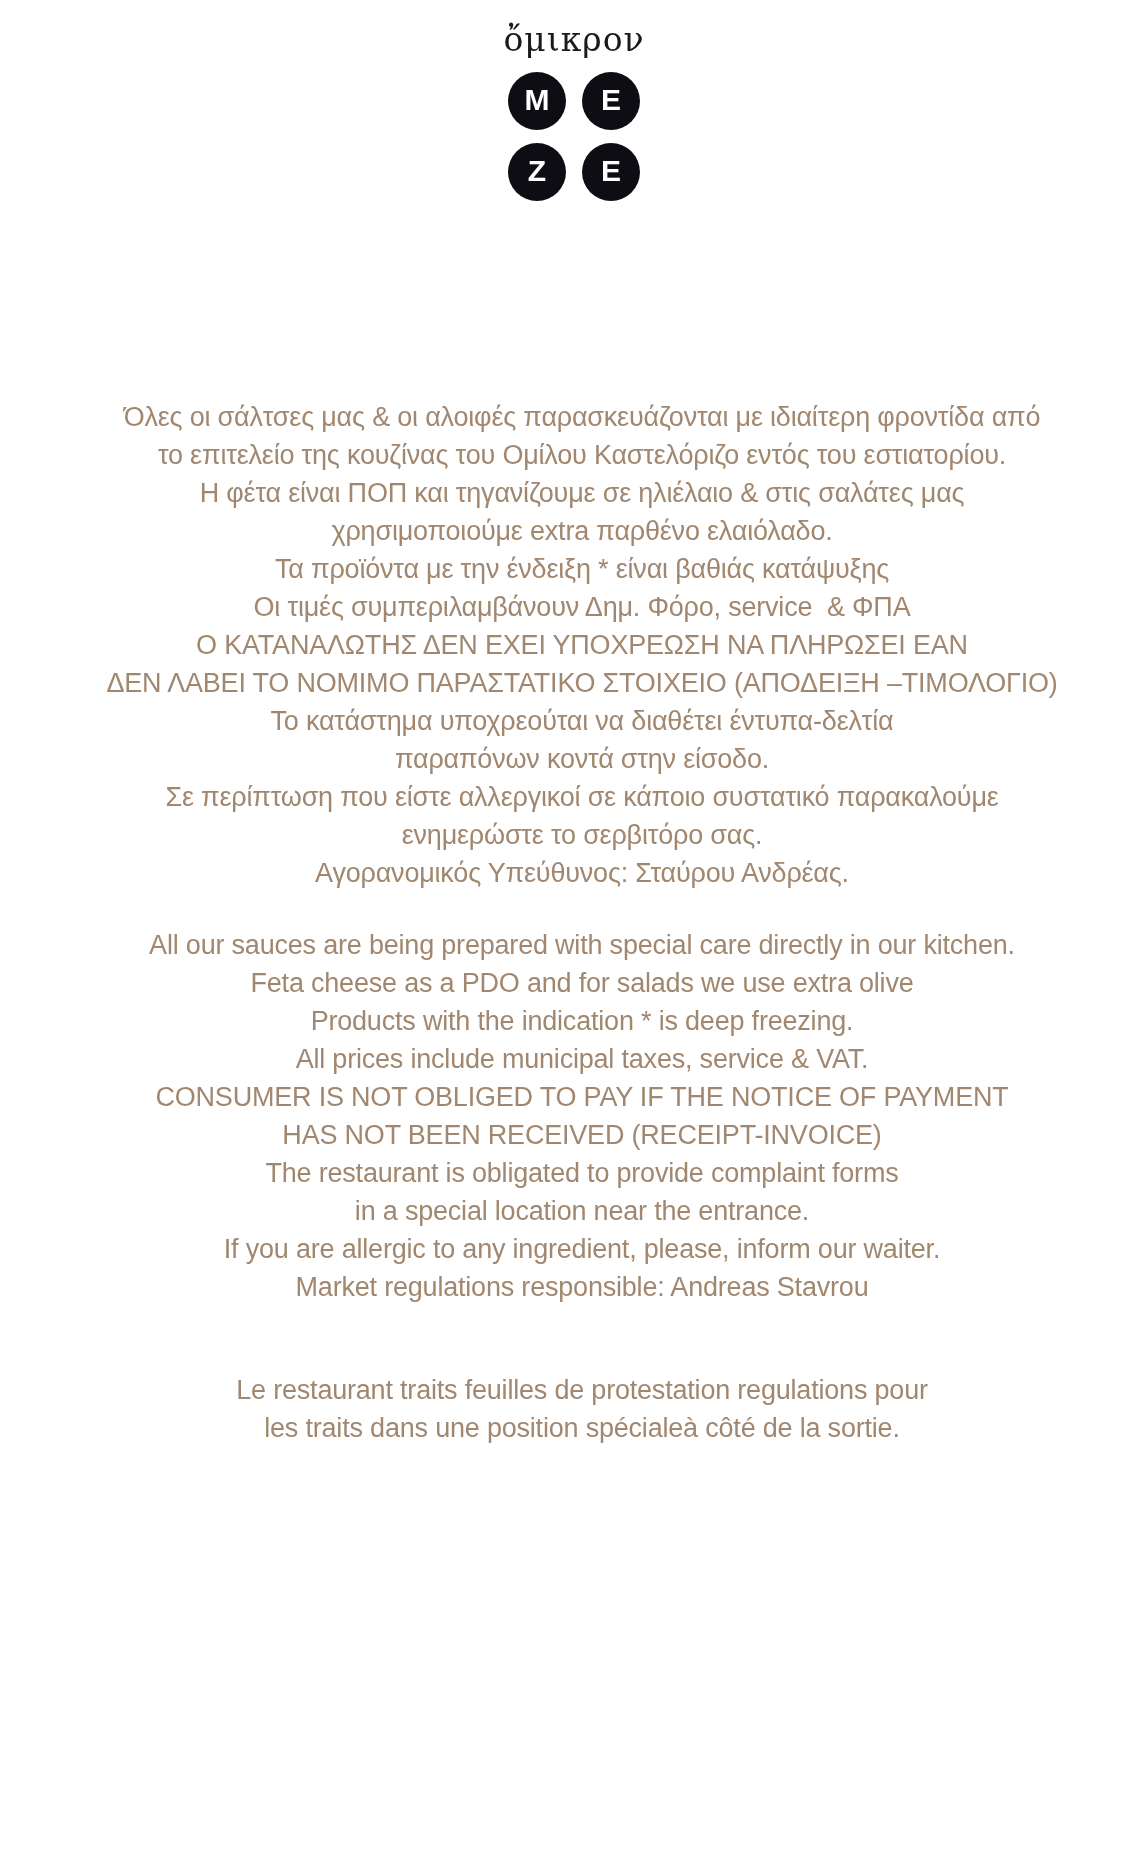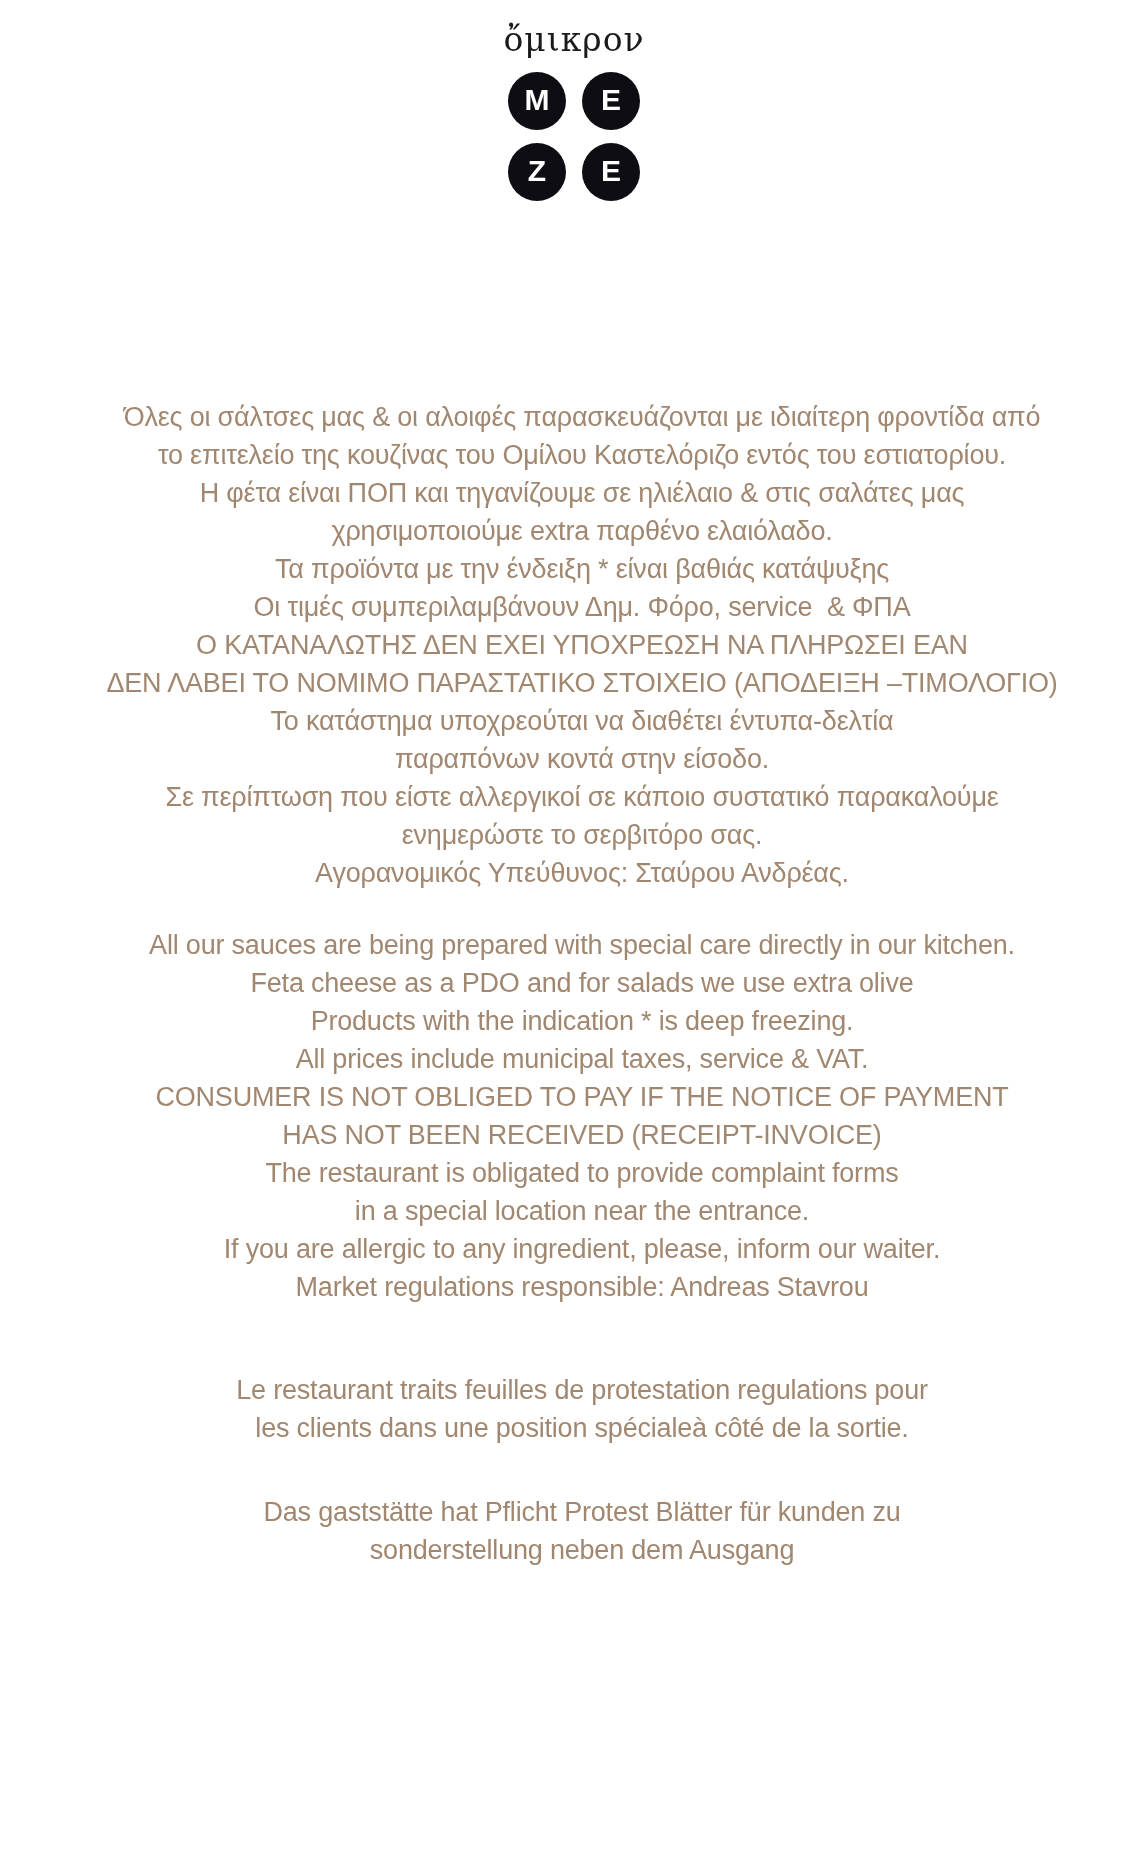--- a/index.html
+++ b/index.html
@@ -93,18 +93,17 @@
         </div>
       </div>
     </div>
   </header>
 
   <main>
     <section class="block block-greek"><div class="line">Όλες οι σάλτσες μας &amp; οι αλοιφές παρασκευάζονται με ιδιαίτερη φροντίδα από</div><div class="line">το επιτελείο της κουζίνας του Ομίλου Καστελόριζο εντός του εστιατορίου.</div><div class="line">Η φέτα είναι ΠΟΠ και τηγανίζουμε σε ηλιέλαιο &amp; στις σαλάτες μας</div><div class="line">χρησιμοποιούμε extra παρθένο ελαιόλαδο.</div><div class="line">Τα προϊόντα με την ένδειξη * είναι βαθιάς κατάψυξης</div><div class="line">Οι τιμές συμπεριλαμβάνουν Δημ. Φόρο, service  &amp; ΦΠΑ</div><div class="line">Ο ΚΑΤΑΝΑΛΩΤΗΣ ΔΕΝ ΕΧΕΙ ΥΠΟΧΡΕΩΣΗ ΝΑ ΠΛΗΡΩΣΕΙ ΕΑΝ</div><div class="line">ΔΕΝ ΛΑΒΕΙ ΤΟ ΝΟΜΙΜΟ ΠΑΡΑΣΤΑΤΙΚΟ ΣΤΟΙΧΕΙΟ (ΑΠΟΔΕΙΞΗ –ΤΙΜΟΛΟΓΙΟ)</div><div class="line">Το κατάστημα υποχρεούται να διαθέτει έντυπα-δελτία</div><div class="line">παραπόνων κοντά στην είσοδο.</div><div class="line">Σε περίπτωση που είστε αλλεργικοί σε κάποιο συστατικό παρακαλούμε</div><div class="line">ενημερώστε το σερβιτόρο σας.</div><div class="line">Αγορανομικός Υπεύθυνος: Σταύρου Ανδρέας.</div></section>
 
     <section class="block block-english"><div class="line">All our sauces are being prepared with special care directly in our kitchen.</div><div class="line">Feta cheese as a PDO and for salads we use extra olive</div><div class="line">Products with the indication * is deep freezing.</div><div class="line">All prices include municipal taxes, service &amp; VAT.</div><div class="line">CONSUMER IS NOT OBLIGED TO PAY IF THE NOTICE OF PAYMENT</div><div class="line">HAS NOT BEEN RECEIVED (RECEIPT-INVOICE)</div><div class="line">The restaurant is obligated to provide complaint forms</div><div class="line">in a special location near the entrance.</div><div class="line">If you are allergic to any ingredient, please, inform our waiter.</div><div class="line">Market regulations responsible: Andreas Stavrou</div></section>
 
-    <section class="block block-french"><div class="line">Le restaurant traits feuilles de protestation regulations pour</div><div class="line">les clients dans une position spécialeà côté de la sortie.</div></section>
+    <section class="block block-french"><div class="line">Le restaurant traits feuilles de protestation regulations pour</div><div class="line">les traits dans une position spécialeà côté de la sortie.</div></section>
 
-    <section class="block block-german"><div class="line">Das gaststätte hat Pflicht Protest Blätter für kunden zu</div><div class="line">sonderstellung neben dem Ausgang</div></section>
   </main>
 
 </div>
 
 </body></html>

